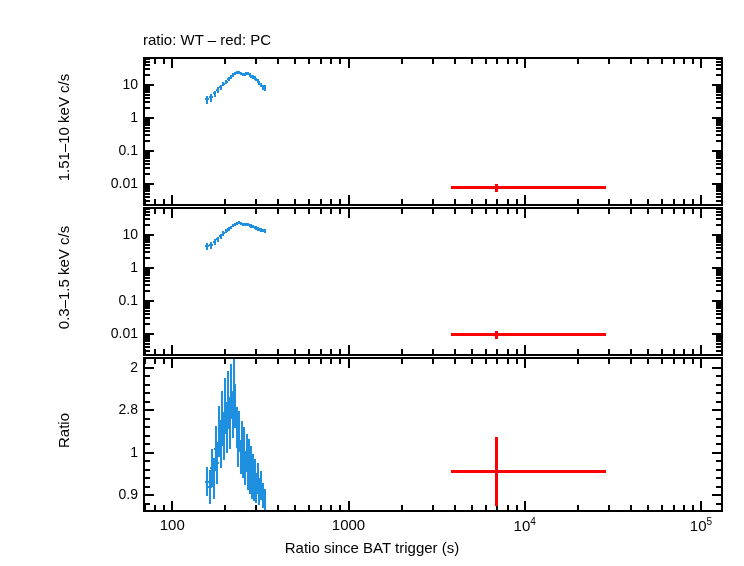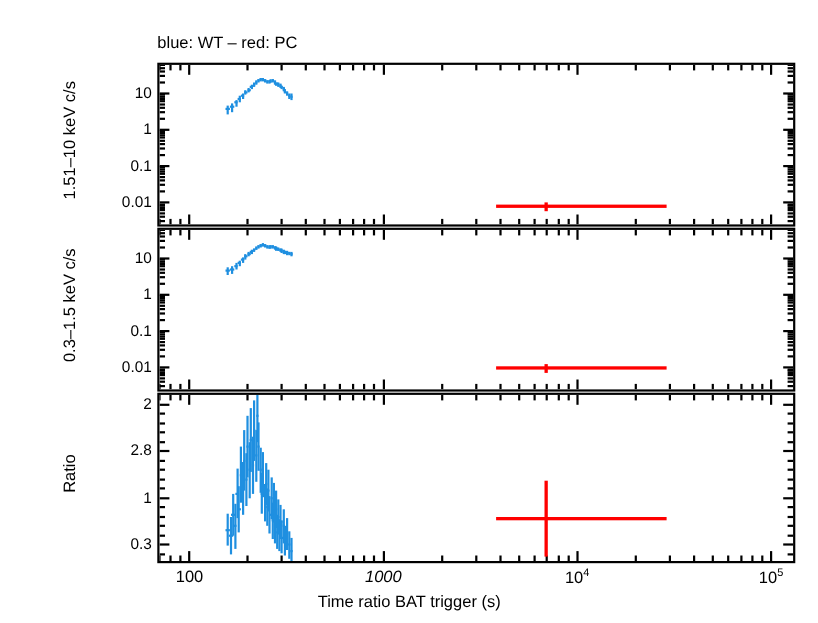--- a/index.html
+++ b/index.html
@@ -38,21 +38,21 @@
 
   sup{font-size:10px;vertical-align:super;}
 
   .yaxis-labels{position:absolute;font-size:14px;white-space:nowrap;text-align:right;}
 </style>
 </head>
 <body>
 
 <div id="root">
 
-  <div class="subtitle">blue: WT – red: PC</div>
+  <div class="subtitle">ratio: WT – red: PC</div>
 
   <div class="panel" id="panel1">
     <div class="plotarea">
         <div class="tk ytick min" style="top: 141.379px;"></div>
         <div class="tk ytickR min" style="top: 141.379px;"></div>
         <div class="tk ytick min" style="top: 137.243px;"></div>
         <div class="tk ytickR min" style="top: 137.243px;"></div>
         <div class="tk ytick min" style="top: 134.035px;"></div>
         <div class="tk ytickR min" style="top: 134.035px;"></div>
         <div class="tk ytick min" style="top: 131.414px;"></div>
@@ -647,23 +647,23 @@
       <div class="yaxis-labels" style="left: 88px; width: 50px; top: 175.07px;">0.01</div>
       <div class="ylabel-wrap" style="left: 55px; top: 202px; width: 149px; text-align: center;">1.51–10 keV c/s</div>
       <div class="yaxis-labels" style="left: 88px; width: 50px; top: 225.759px;">10</div>
       <div class="yaxis-labels" style="left: 88px; width: 50px; top: 258.863px;">1</div>
       <div class="yaxis-labels" style="left: 88px; width: 50px; top: 291.966px;">0.1</div>
       <div class="yaxis-labels" style="left: 88px; width: 50px; top: 325.07px;">0.01</div>
       <div class="ylabel-wrap" style="left: 55px; top: 352px; width: 149px; text-align: center;">0.3–1.5 keV c/s</div>
       <div class="yaxis-labels" style="left: 88px; width: 50px; top: 358.531px;">2</div>
       <div class="yaxis-labels" style="left: 88px; width: 50px; top: 401.186px;">2.8</div>
       <div class="yaxis-labels" style="left: 88px; width: 50px; top: 443.842px;">1</div>
-      <div class="yaxis-labels" style="left: 88px; width: 50px; top: 486.497px;">0.3</div>
+      <div class="yaxis-labels" style="left: 88px; width: 50px; top: 486.497px;">0.9</div>
       <div class="ylabel-wrap" style="left: 55px; top: 508px; width: 155px; text-align: center;">Ratio</div>
       <div class="xlabtick" style="left: 172.295px; top: 516px;">100</div>
-      <div class="xlabtick" style="left: 348.504px; top: 516px; font-style: italic;">1000</div>
+      <div class="xlabtick" style="left: 348.504px; top: 516px;">1000</div>
       <div class="xlabtick" style="left: 524.713px; top: 516px;">10<sup>4</sup></div>
       <div class="xlabtick" style="left: 700.922px; top: 516px;">10<sup>5</sup></div>
     </div>
 
-  <div class="xaxis-title">Time ratio BAT trigger (s)</div>
+  <div class="xaxis-title">Ratio since BAT trigger (s)</div>
 
 </div>
 
 </body></html>

